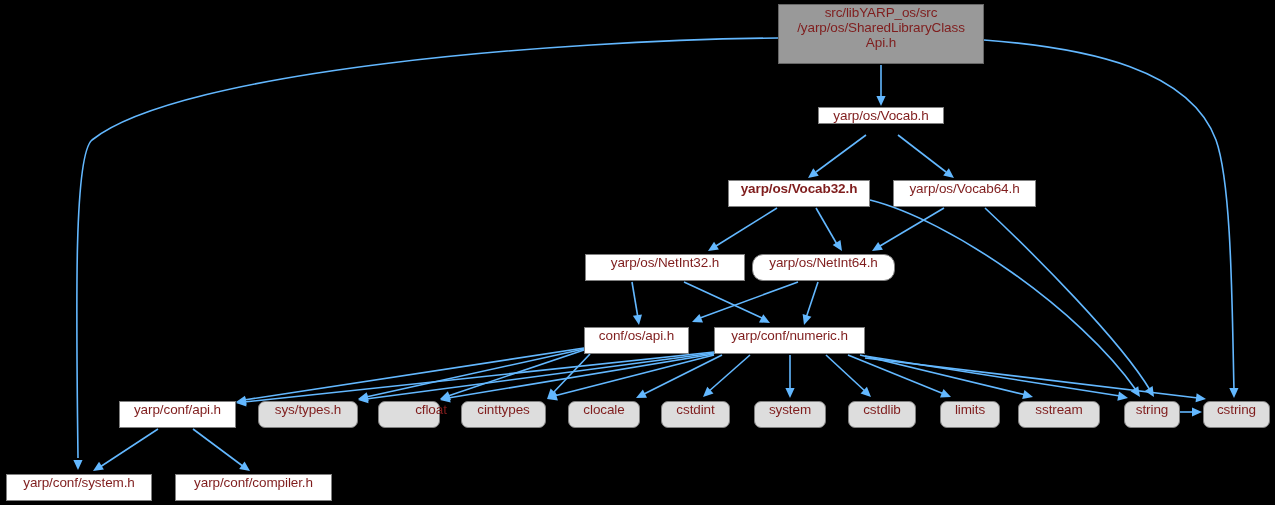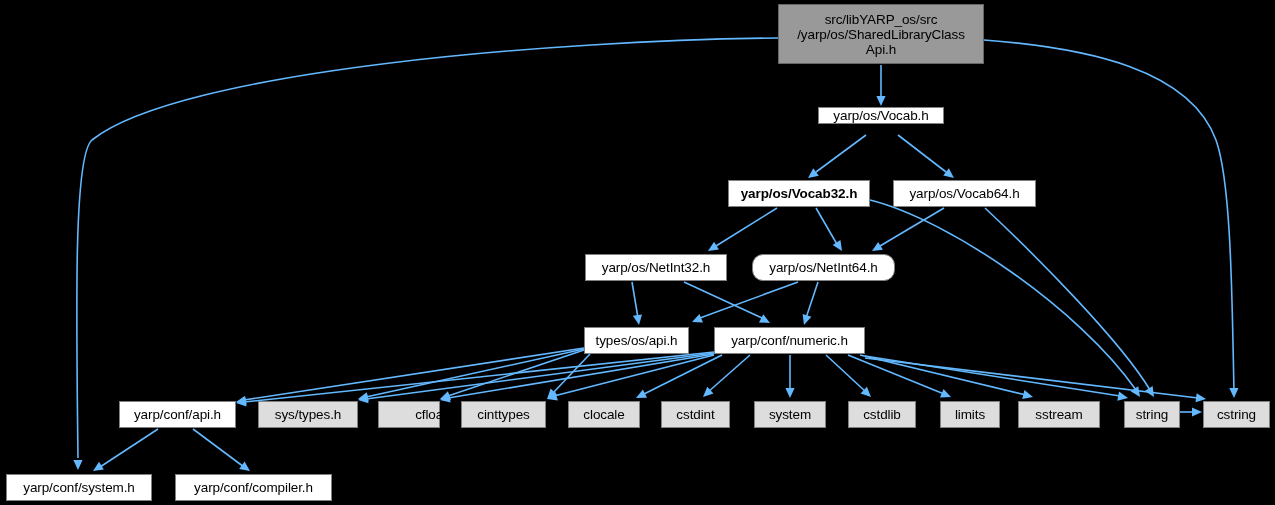--- a/index.html
+++ b/index.html
@@ -21,35 +21,35 @@
     left: 0;
     top: 0;
     width: 1275px;
     height: 505px;
     pointer-events: none;
   }
   .node {
     position: absolute;
     box-sizing: border-box;
     display: flex;
-    align-items: center;
     justify-content: center;
     text-align: center;
     border: 1px solid #808080;
-    color: #000000;
+    color: #7f1d1d;
     font-size: 13.5px;
     line-height: 15px;
     white-space: pre-line;
     letter-spacing: -0.1px;
   }
   .node.header {
     background: #ffffff;
   }
   .node.system {
     background: #dddddd;
+    border-radius: 7px;
   }
   .node.root {
     background: #999999;
     border: 1px solid #666666;
   }
   .node-label {
     display: block;
     padding: 0 4px;
   }
 </style>
@@ -191,23 +191,23 @@
         <polygon points="250,471 239.19377874478323,468.90582183582654 244.5584508694509,461.4318474583742" fill="#63b8ff"></polygon>
       </g>
     </svg>
   <div id="nodes-layer">
       <div class="node root" style="left: 778px; top: 4px; width: 206px; height: 60px;"><span class="node-label">src/libYARP_os/src
 /yarp/os/SharedLibraryClass
 Api.h</span></div>
       <div class="node header" style="left: 818px; top: 107px; width: 126px; height: 17px;"><span class="node-label">yarp/os/Vocab.h</span></div>
       <div class="node header" style="left: 728px; top: 180px; width: 142px; height: 27px; font-weight: bold;"><span class="node-label">yarp/os/Vocab32.h</span></div>
       <div class="node header" style="left: 893px; top: 180px; width: 143px; height: 27px;"><span class="node-label">yarp/os/Vocab64.h</span></div>
-      <div class="node header" style="left: 585px; top: 254px; width: 142px; height: 27px;"><span class="node-label">yarp/os/NetInt32.h</span></div>
+      <div class="node header" style="left: 585px; top: 254px; width: 160px; height: 27px;"><span class="node-label">yarp/os/NetInt32.h</span></div>
       <div class="node header" style="left: 752px; top: 254px; width: 143px; height: 27px; border-radius: 11px;"><span class="node-label">yarp/os/NetInt64.h</span></div>
-      <div class="node header" style="left: 584px; top: 327px; width: 105px; height: 27px;"><span class="node-label">types/os/api.h</span></div>
+      <div class="node header" style="left: 584px; top: 327px; width: 105px; height: 27px;"><span class="node-label">conf/os/api.h</span></div>
       <div class="node header" style="left: 714px; top: 327px; width: 151px; height: 27px;"><span class="node-label">yarp/conf/numeric.h</span></div>
       <div class="node header" style="left: 119px; top: 401px; width: 117px; height: 27px;"><span class="node-label">yarp/conf/api.h</span></div>
       <div class="node system" style="left: 258px; top: 401px; width: 100px; height: 27px;"><span class="node-label">sys/types.h</span></div>
       <div class="node system" style="left: 378px; top: 401px; width: 62px; height: 27px; padding-left: 44px;"><span class="node-label">cfloat</span></div>
       <div class="node system" style="left: 461px; top: 401px; width: 85px; height: 27px;"><span class="node-label">cinttypes</span></div>
       <div class="node system" style="left: 568px; top: 401px; width: 72px; height: 27px;"><span class="node-label">clocale</span></div>
       <div class="node system" style="left: 661px; top: 401px; width: 69px; height: 27px;"><span class="node-label">cstdint</span></div>
       <div class="node system" style="left: 754px; top: 401px; width: 72px; height: 27px;"><span class="node-label">system</span></div>
       <div class="node system" style="left: 848px; top: 401px; width: 68px; height: 27px;"><span class="node-label">cstdlib</span></div>
       <div class="node system" style="left: 940px; top: 401px; width: 60px; height: 27px;"><span class="node-label">limits</span></div>

